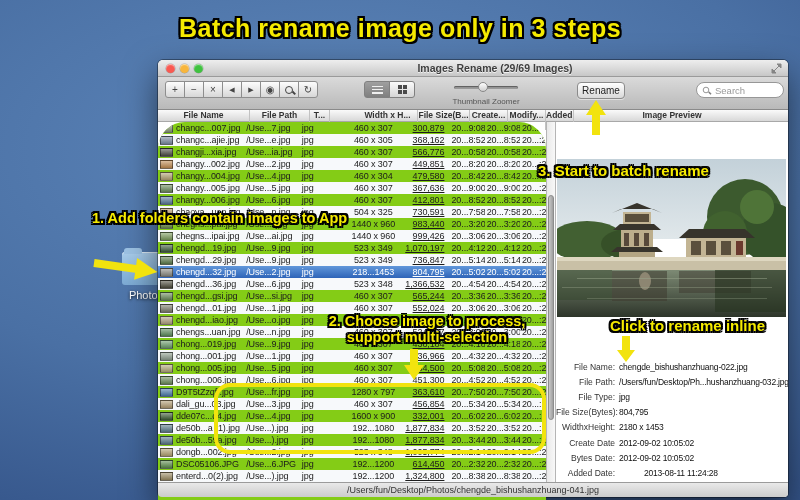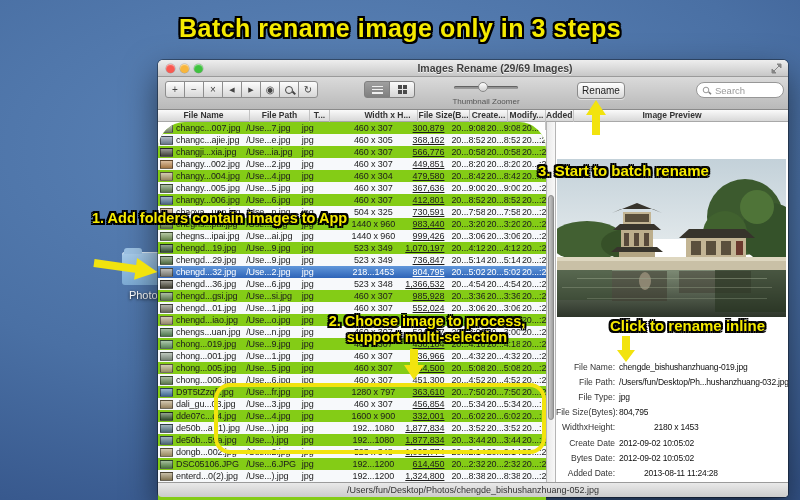--- a/index.html
+++ b/index.html
@@ -422,21 +422,21 @@
         <div class="tcell cw7 c-date">20...:28</div>
       </div>
       <div class="trow">
         <div class="tcell cw0 c-name">
           <span class="thumb" style="background-color: rgb(106, 138, 90);"></span>
           <span>chengd...gsi.jpg</span>
         </div>
         <div class="tcell cw1 c-type">/Use...si.jpg</div>
         <div class="tcell cw2 c-type">jpg</div>
         <div class="tcell cw3 c-wh">460 x 307</div>
-        <div class="tcell cw4 c-size">985,928</div>
+        <div class="tcell cw4 c-size">565,244</div>
         <div class="tcell cw5 c-date">20...3:36</div>
         <div class="tcell cw6 c-date">20...3:36</div>
         <div class="tcell cw7 c-date">20...:28</div>
       </div>
       <div class="trow">
         <div class="tcell cw0 c-name">
           <span class="thumb" style="background-color: rgb(122, 122, 106);"></span>
           <span>chengd...01.jpg</span>
         </div>
         <div class="tcell cw1 c-type">/Use...1.jpg</div>
@@ -678,54 +678,54 @@
       <rect x="158" y="111" width="71" height="42" fill="#27331f" opacity="0.6"></rect>
       <rect x="0" y="111" width="55" height="30" fill="#34452c" opacity="0.5"></rect>
       <ellipse cx="88" cy="122" rx="6" ry="9" fill="#8d8672"></ellipse>
       <rect x="20" y="119" width="190" height="1" fill="#9aa58c" opacity="0.5"></rect>
       <rect x="5" y="128" width="210" height="1" fill="#9aa58c" opacity="0.4"></rect>
       <rect x="30" y="139" width="180" height="1" fill="#8a957c" opacity="0.4"></rect>
     </svg>
     <div id="meta-rows">
         <div class="meta-row" style="top: 239px;">
           <div class="meta-label">File Name:</div>
-          <div class="meta-value">chengde_bishushanzhuang-019.jpg</div>
+          <div class="meta-value">chengde_bishushanzhuang-022.jpg</div>
         </div>
         <div class="meta-row" style="top: 254px;">
           <div class="meta-label">File Path:</div>
           <div class="meta-value">/Users/fun/Desktop/Ph...hushanzhuang-032.jpg</div>
         </div>
         <div class="meta-row" style="top: 269px;">
           <div class="meta-label">File Type:</div>
           <div class="meta-value">jpg</div>
         </div>
         <div class="meta-row" style="top: 284px;">
           <div class="meta-label">File Size(Bytes):</div>
           <div class="meta-value">804,795</div>
         </div>
-        <div class="meta-row" style="top: 299px; gap: 35px;">
+        <div class="meta-row" style="top: 299px;">
           <div class="meta-label">WidthxHeight:</div>
           <div class="meta-value">2180 x 1453</div>
         </div>
         <div class="meta-row" style="top: 315px;">
           <div class="meta-label">Create Date</div>
           <div class="meta-value">2012-09-02  10:05:02</div>
         </div>
         <div class="meta-row" style="top: 330px;">
           <div class="meta-label">Bytes Date:</div>
           <div class="meta-value">2012-09-02  10:05:02</div>
         </div>
         <div class="meta-row" style="top: 345px; gap: 25px;">
           <div class="meta-label">Added Date:</div>
           <div class="meta-value">2013-08-11  11:24:28</div>
         </div>
       </div>
   </div>
 
-  <div id="statusbar">/Users/fun/Desktop/Photos/chengde_bishushanzhuang-052.jpg</div>
+  <div id="statusbar">/Users/fun/Desktop/Photos/chengde_bishushanzhuang-041.jpg</div>
 </div>
 
 <div class="anno anno-banner">Batch rename image only in 3 steps</div>
 <div class="anno anno-step1">1. Add folders contain images to App</div>
 <div class="anno anno-step2">
   <div>2. Choose image to process,</div>
   <div>support multi-selection</div>
 </div>
 <div class="anno anno-step3">3. Start to batch rename</div>
 <div class="anno anno-inline">Click to rename inline</div>

